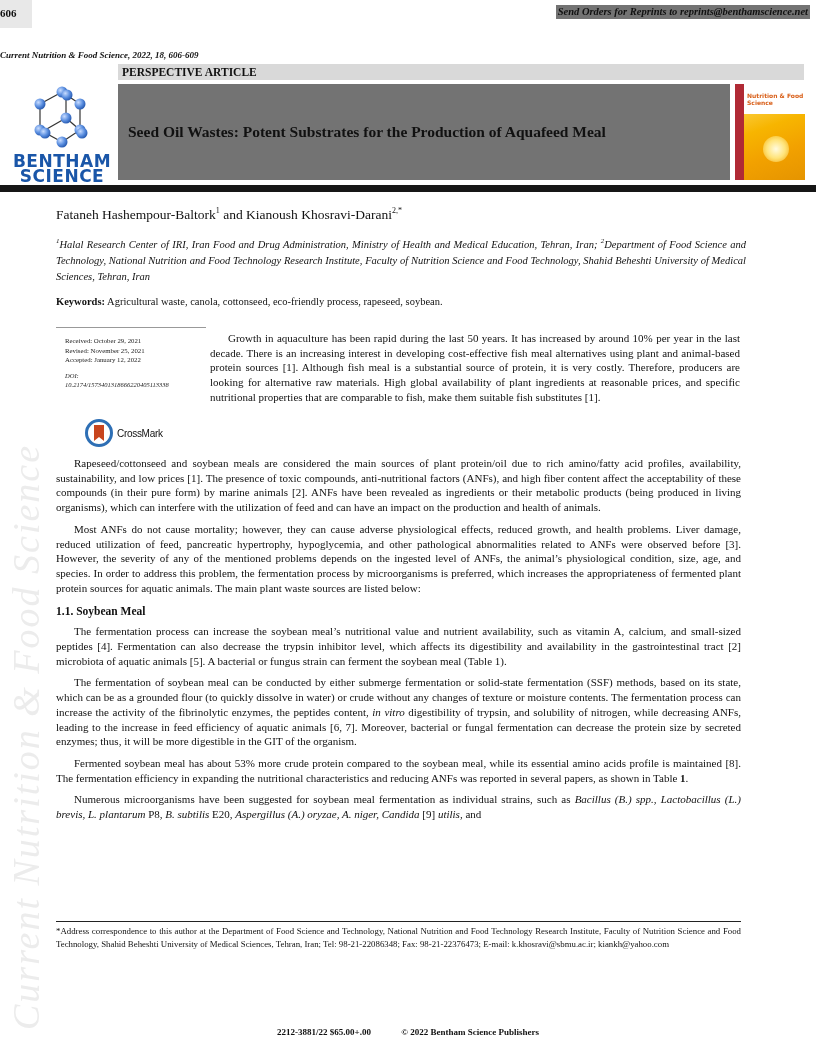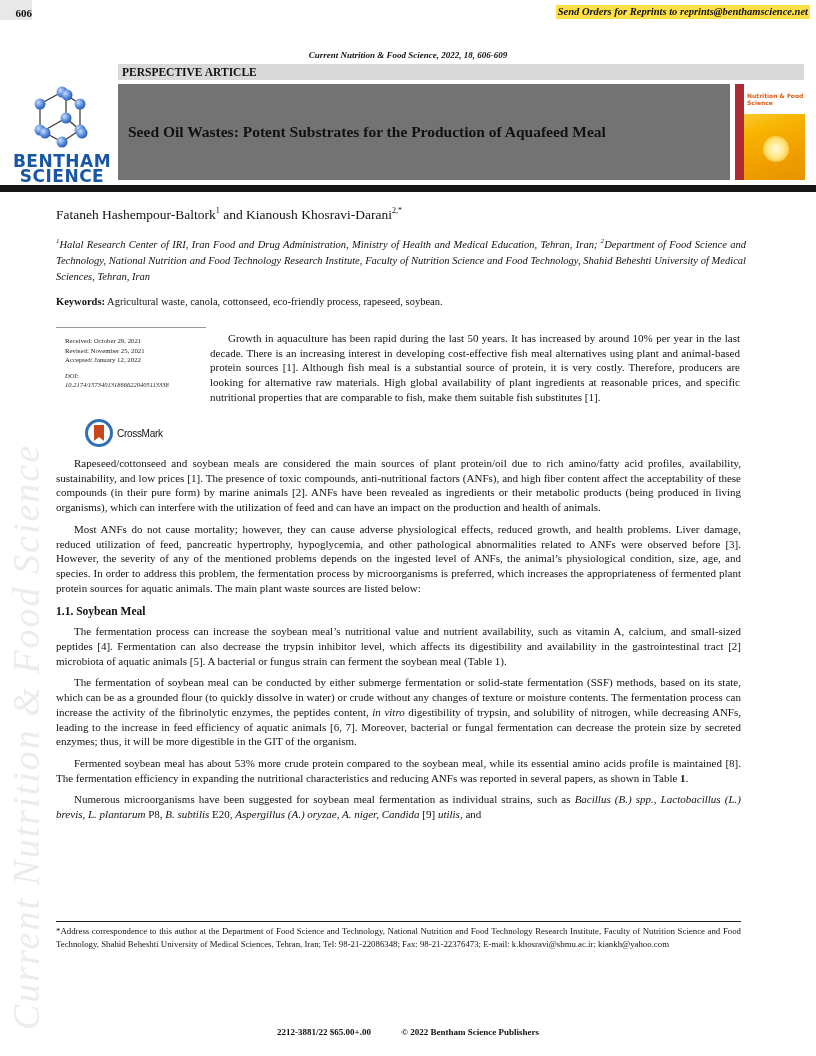--- a/index.html
+++ b/index.html
@@ -3,29 +3,29 @@
 <meta charset="utf-8">
 <style>
   html, body { margin: 0; padding: 0; }
   body {
     width: 816px; height: 1056px; position: relative; overflow: hidden;
     background: #ffffff; color: #111;
     font-family: "Liberation Serif", serif;
   }
   .abs { position: absolute; }
   .page-num {
-    left: 0; top: 0; width: 32px; height: 20px; background: #e8e8e8;
-    font-weight: bold; font-size: 11px; line-height: 26px; text-align: right;
+    left: 0; top: 0; width: 32px; height: 28px; background: #e8e8e8;
+    font-weight: bold; font-size: 11px; line-height: 26px; text-align: left;
   }
   .reprints {
-    right: 6px; top: 5px; background: #fde047; padding: 0 2px;
+    right: 6px; top: 5px; background: #737373; padding: 0 2px;
     font-size: 10.5px; font-weight: bold; font-style: italic; line-height: 14px;
   }
   .journal-line {
-    left: 0; width: 816px; top: 50px; text-align: center;
+    left: 0; width: 816px; top: 50px; text-align: left;
     font-size: 9px; font-style: italic; font-weight: bold;
   }
   .persp-bar {
     left: 118px; top: 64px; width: 686px; height: 16px; background: #d9d9d9;
     font-size: 11.5px; font-weight: bold; line-height: 16px; padding-left: 4px; box-sizing: border-box;
   }
   .logo { left: 10px; top: 84px; width: 104px; height: 100px; }
   .logo .word {
     font-family: "DejaVu Sans", sans-serif; font-weight: bold; color: #1a56a8;
     font-size: 17px; letter-spacing: 0.5px; line-height: 15px; text-align: center; width: 104px;

